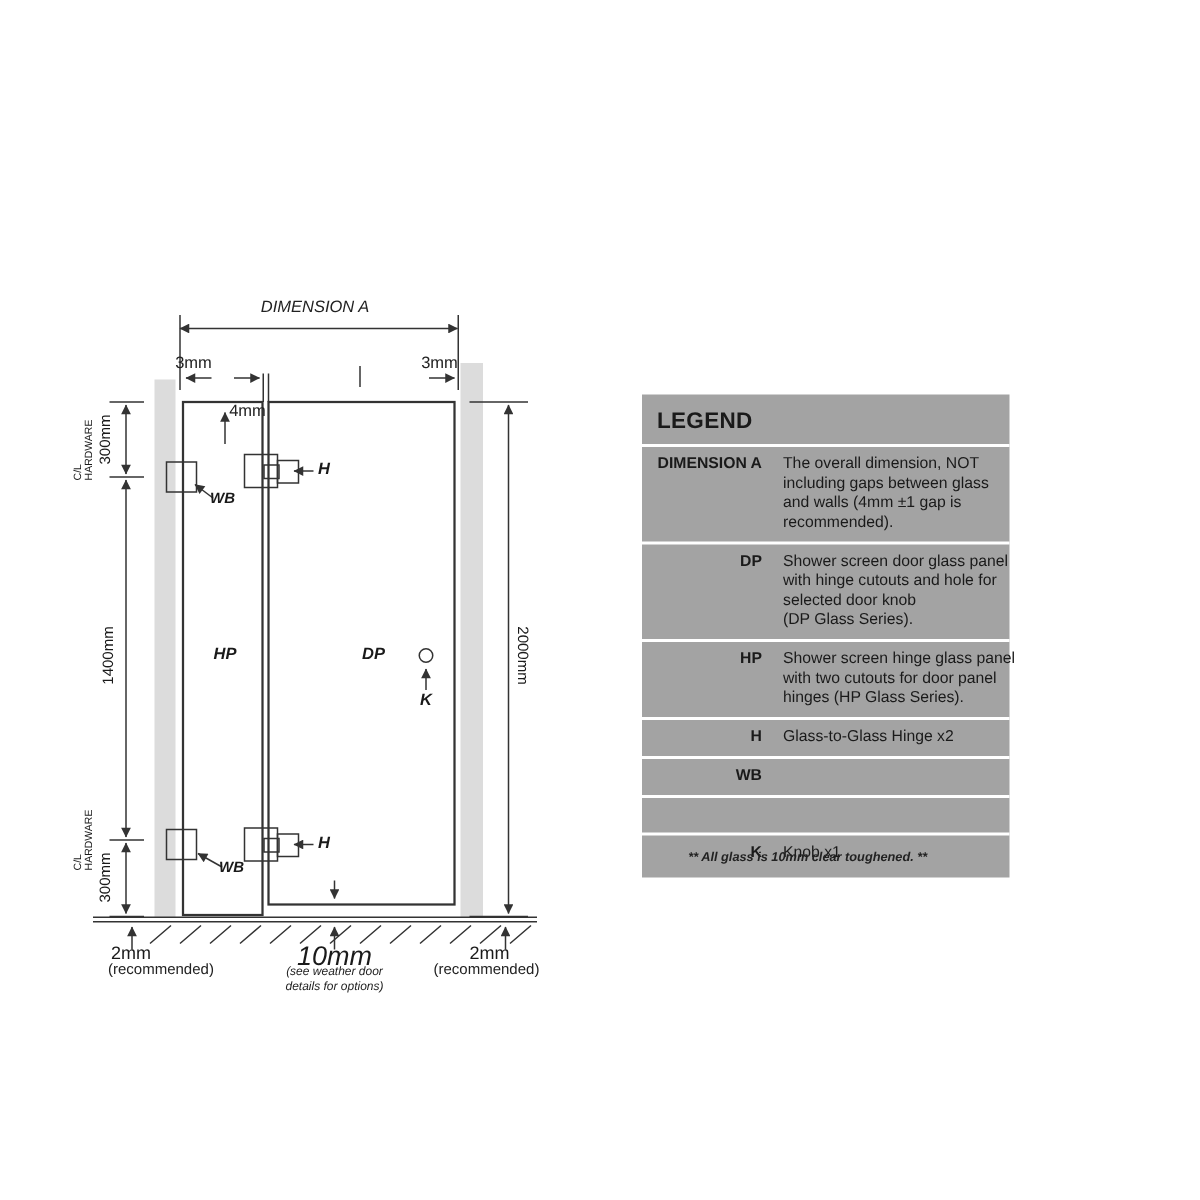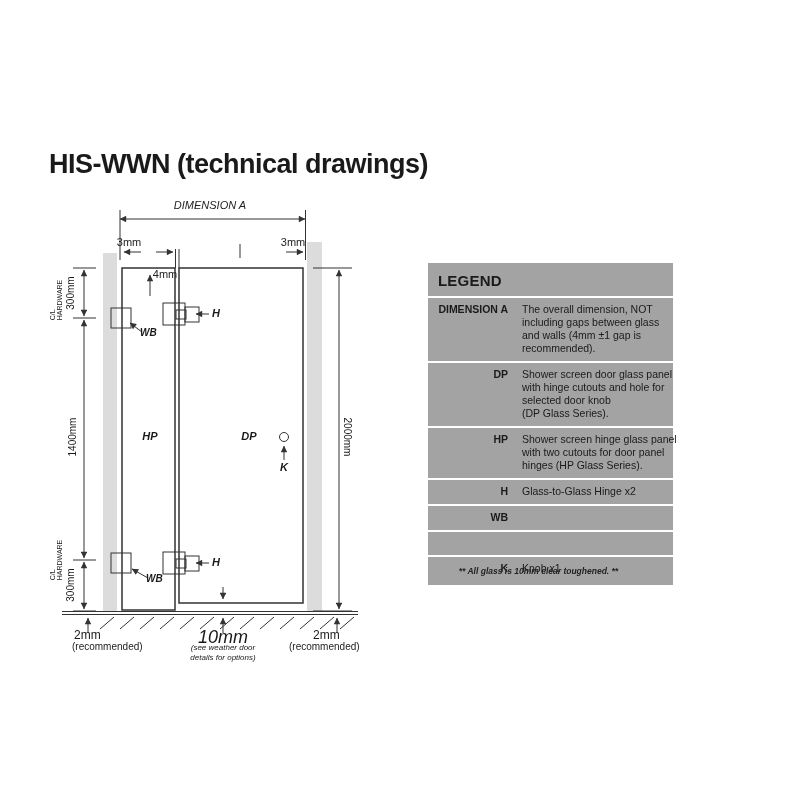--- a/index.html
+++ b/index.html
@@ -25,21 +25,20 @@
   .footnote{left:428px;top:566px;width:221px;text-align:center;font-size:8.5px;font-style:italic;font-weight:bold;color:#222;}
   svg{position:absolute;left:0;top:0;}
   svg .ln{stroke:#333;stroke-width:1;fill:none;}
   svg .thick{stroke-width:1.5;}
 </style>
 </head>
 <body>
 
 <div class="stage">
 
-  <div class="abs title">HIS-WWN (technical drawings)</div>
 
   <svg width="800" height="800" viewBox="0 0 800 800">
     <defs>
       <marker id="arr" viewBox="0 0 10 10" refX="9.5" refY="5" markerWidth="8" markerHeight="6.5" orient="auto-start-reverse">
         <path d="M0,0 L10,5 L0,10 z" fill="#333"></path>
       </marker>
       <pattern id="glass" width="13" height="13" patternUnits="userSpaceOnUse">
         <rect width="13" height="13" fill="#ffffff"></rect>
         <line x1="-1" y1="14" x2="14" y2="-1" stroke="#c9c9c9" stroke-width="1.1" stroke-dasharray="4 3.5"></line>
       </pattern>

